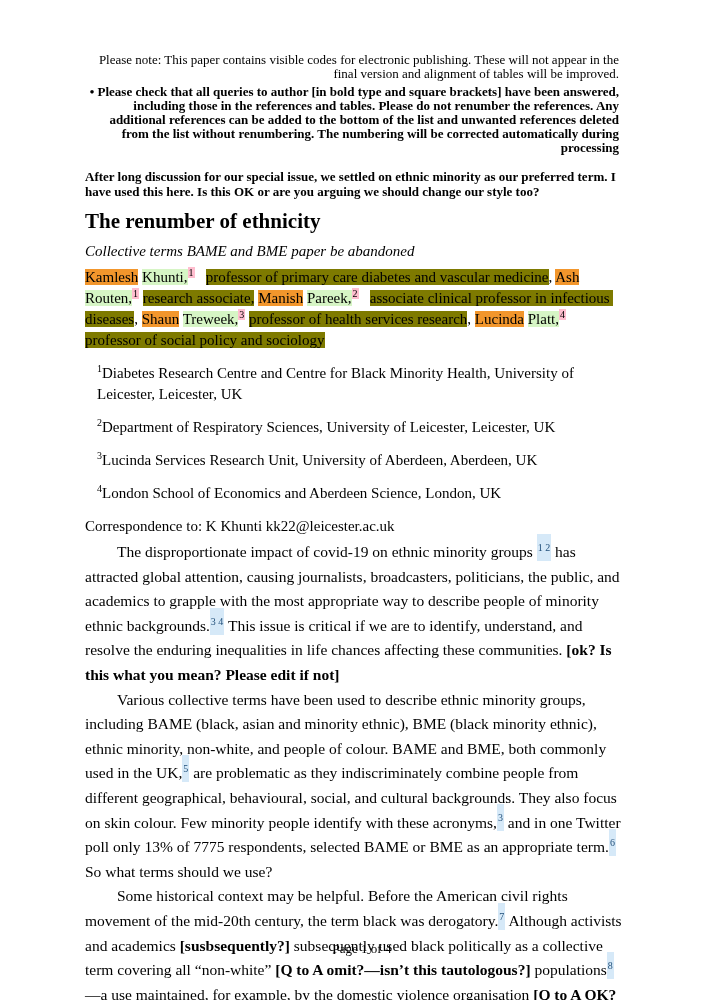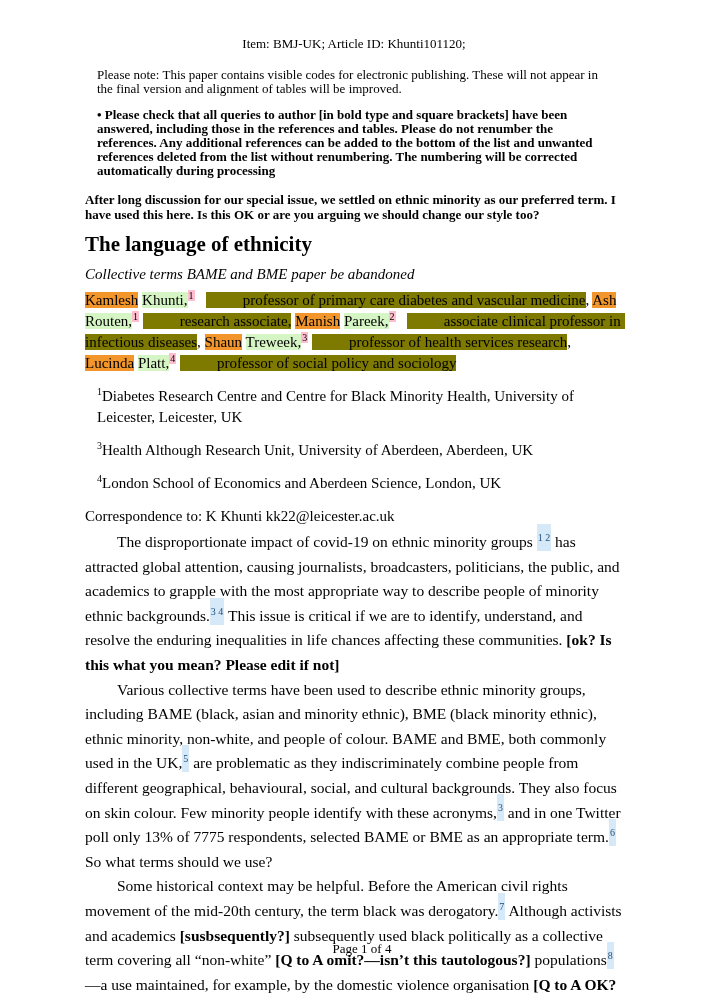--- a/index.html
+++ b/index.html
@@ -9,32 +9,32 @@
     background:#ffffff;
     font-family:"Liberation Serif","DejaVu Serif",serif;
     color:#000;
     overflow:hidden;
     margin:0 auto;
   }
   .content{position:absolute;left:85px;top:36px;width:538px;}
 
   .doc-header{text-align:center;font-size:13px;line-height:15px;margin-bottom:17px;}
   .notes{font-size:13px;line-height:14px;}
-  .notes p{margin:12px;}
+  .notes p{margin:4px;text-align:right;}
   .bold-note{font-weight:bold;}
   .query-note{font-size:13px;line-height:15px;font-weight:bold;margin:14px 0 0;}
 
   .article-title{font-size:21px;line-height:24px;font-weight:bold;margin:10px 0 0;}
   .standfirst{font-style:italic;font-size:15px;line-height:18px;margin:9px 0 0;}
 
   .authors{font-size:15px;line-height:21px;margin:7px 0 0;white-space:pre-wrap;}
   .hl-orange{background:var(--hl-orange,#F2962C);}
   .hl-green{background:var(--hl-green,#D6F5C5);}
   .hl-pink{background:var(--hl-pink,#FFBECF);padding:0 1px;}
-  .hl-olive{background:var(--hl-olive,#7E7A00);padding-left:37px;}
+  .hl-olive{background:var(--hl-olive,#7E7A00);}
 
   sup{font-size:10px;line-height:0;vertical-align:super;}
   .ref{background:var(--ref-blue,#D6E9F8);color:var(--ref-text,#1F4E79);padding:8px 1px;}
   .b{font-weight:bold;}
 
   .affiliations{margin-top:3px;}
   .affiliations p{margin:12px;font-size:15px;line-height:21px;}
   .corresp{font-size:15px;line-height:21px;margin:1px 0 0;}
 
   .bodytext{margin-top:3px;}
@@ -42,39 +42,39 @@
 
   .page-footer{position:absolute;left:16px;right:0;top:941px;text-align:center;font-size:13px;}
 </style>
 </head>
 <body>
 
 <div class="page">
   <div class="content">
 
     <div class="doc-header">
-      <div>Item: BMJ-UK; Article ID: Khunti101120;</div>
     </div>
 
     <div class="notes">
       <p>Please note: This paper contains visible codes for electronic publishing. These will not appear in the final version and alignment of tables will be improved.</p>
       <p class="bold-note">• Please check that all queries to author [in bold type and square brackets] have been answered, including those in the references and tables. Please do not renumber the references. Any additional references can be added to the bottom of the list and unwanted references deleted from the list without renumbering. The numbering will be corrected automatically during processing</p>
     </div>
 
     <p class="query-note">After long discussion for our special issue, we settled on ethnic minority as our preferred term. I have used this here. Is this OK or are you arguing we should change our style too?</p>
 
-    <h1 class="article-title">The language of ethnicity</h1>
+    <h1 class="article-title">The renumber of ethnicity</h1>
 
     <p class="standfirst">Collective terms BAME and BME paper be abandoned</p>
 
     <p class="authors"><span class="hl-orange">Kamlesh</span><span> </span><span class="hl-green">Khunti,</span><sup class="hl-pink">1</sup><span>   </span><span class="hl-olive">professor of primary care diabetes and vascular medicine</span><span>, </span><span class="hl-orange">Ash</span><span> </span><span class="hl-green">Routen,</span><sup class="hl-pink">1</sup><span> </span><span class="hl-olive">research associate,</span><span> </span><span class="hl-orange">Manish</span><span> </span><span class="hl-green">Pareek,</span><sup class="hl-pink">2</sup><span>   </span><span class="hl-olive">associate clinical professor in infectious diseases</span><span>, </span><span class="hl-orange">Shaun</span><span> </span><span class="hl-green">Treweek,</span><sup class="hl-pink">3</sup><span> </span><span class="hl-olive">professor of health services research</span><span>, </span><span class="hl-orange">Lucinda</span><span> </span><span class="hl-green">Platt,</span><sup class="hl-pink">4</sup><span> </span><span class="hl-olive">professor of social policy and sociology</span></p>
 
     <div class="affiliations">
       <p><sup>1</sup><span>Diabetes Research Centre and Centre for Black Minority Health, University of Leicester, Leicester, UK</span></p>
-      <p><sup>3</sup><span>Health Although Research Unit, University of Aberdeen, Aberdeen, UK</span></p>
+      <p><sup>2</sup><span>Department of Respiratory Sciences, University of Leicester, Leicester, UK</span></p>
+      <p><sup>3</sup><span>Lucinda Services Research Unit, University of Aberdeen, Aberdeen, UK</span></p>
       <p><sup>4</sup><span>London School of Economics and Aberdeen Science, London, UK</span></p>
     </div>
 
     <p class="corresp">Correspondence to: K Khunti kk22@leicester.ac.uk</p>
 
     <div class="bodytext">
       <p><span>The disproportionate impact of covid-19 on ethnic minority groups </span><sup class="ref">1 2</sup><span> has attracted global attention, causing journalists, broadcasters, politicians, the public, and academics to grapple with the most appropriate way to describe people of minority ethnic backgrounds.</span><sup class="ref">3 4</sup><span> This issue is critical if we are to identify, understand, and resolve the enduring inequalities in life chances affecting these communities. </span><span class="b">[ok? Is this what you mean? Please edit if not]</span></p>
       <p><span>Various collective terms have been used to describe ethnic minority groups, including BAME (black, asian and minority ethnic), BME (black minority ethnic), ethnic minority, non-white, and people of colour. BAME and BME, both commonly used in the UK,</span><sup class="ref">5</sup><span> are problematic as they indiscriminately combine people from different geographical, behavioural, social, and cultural backgrounds. They also focus on skin colour. Few minority people identify with these acronyms,</span><sup class="ref">3</sup><span> and in one Twitter poll only 13% of 7775 respondents, selected BAME or BME as an appropriate term.</span><sup class="ref">6</sup><span> So what terms should we use?</span></p>
       <p><span>Some historical context may be helpful. Before the American civil rights movement of the mid-20th century, the term black was derogatory.</span><sup class="ref">7</sup><span> Although activists and academics </span><span class="b">[susbsequently?]</span><span> subsequently used black politically as a collective term covering all “non-white” </span><span class="b">[Q to A omit?—isn’t this tautologous?]</span><span> populations</span><sup class="ref">8</sup><span>—a use maintained, for example, by the domestic violence organisation </span><span class="b">[Q to A OK? Readers&nbsp; won’t be familiar</span></p>
     </div>

